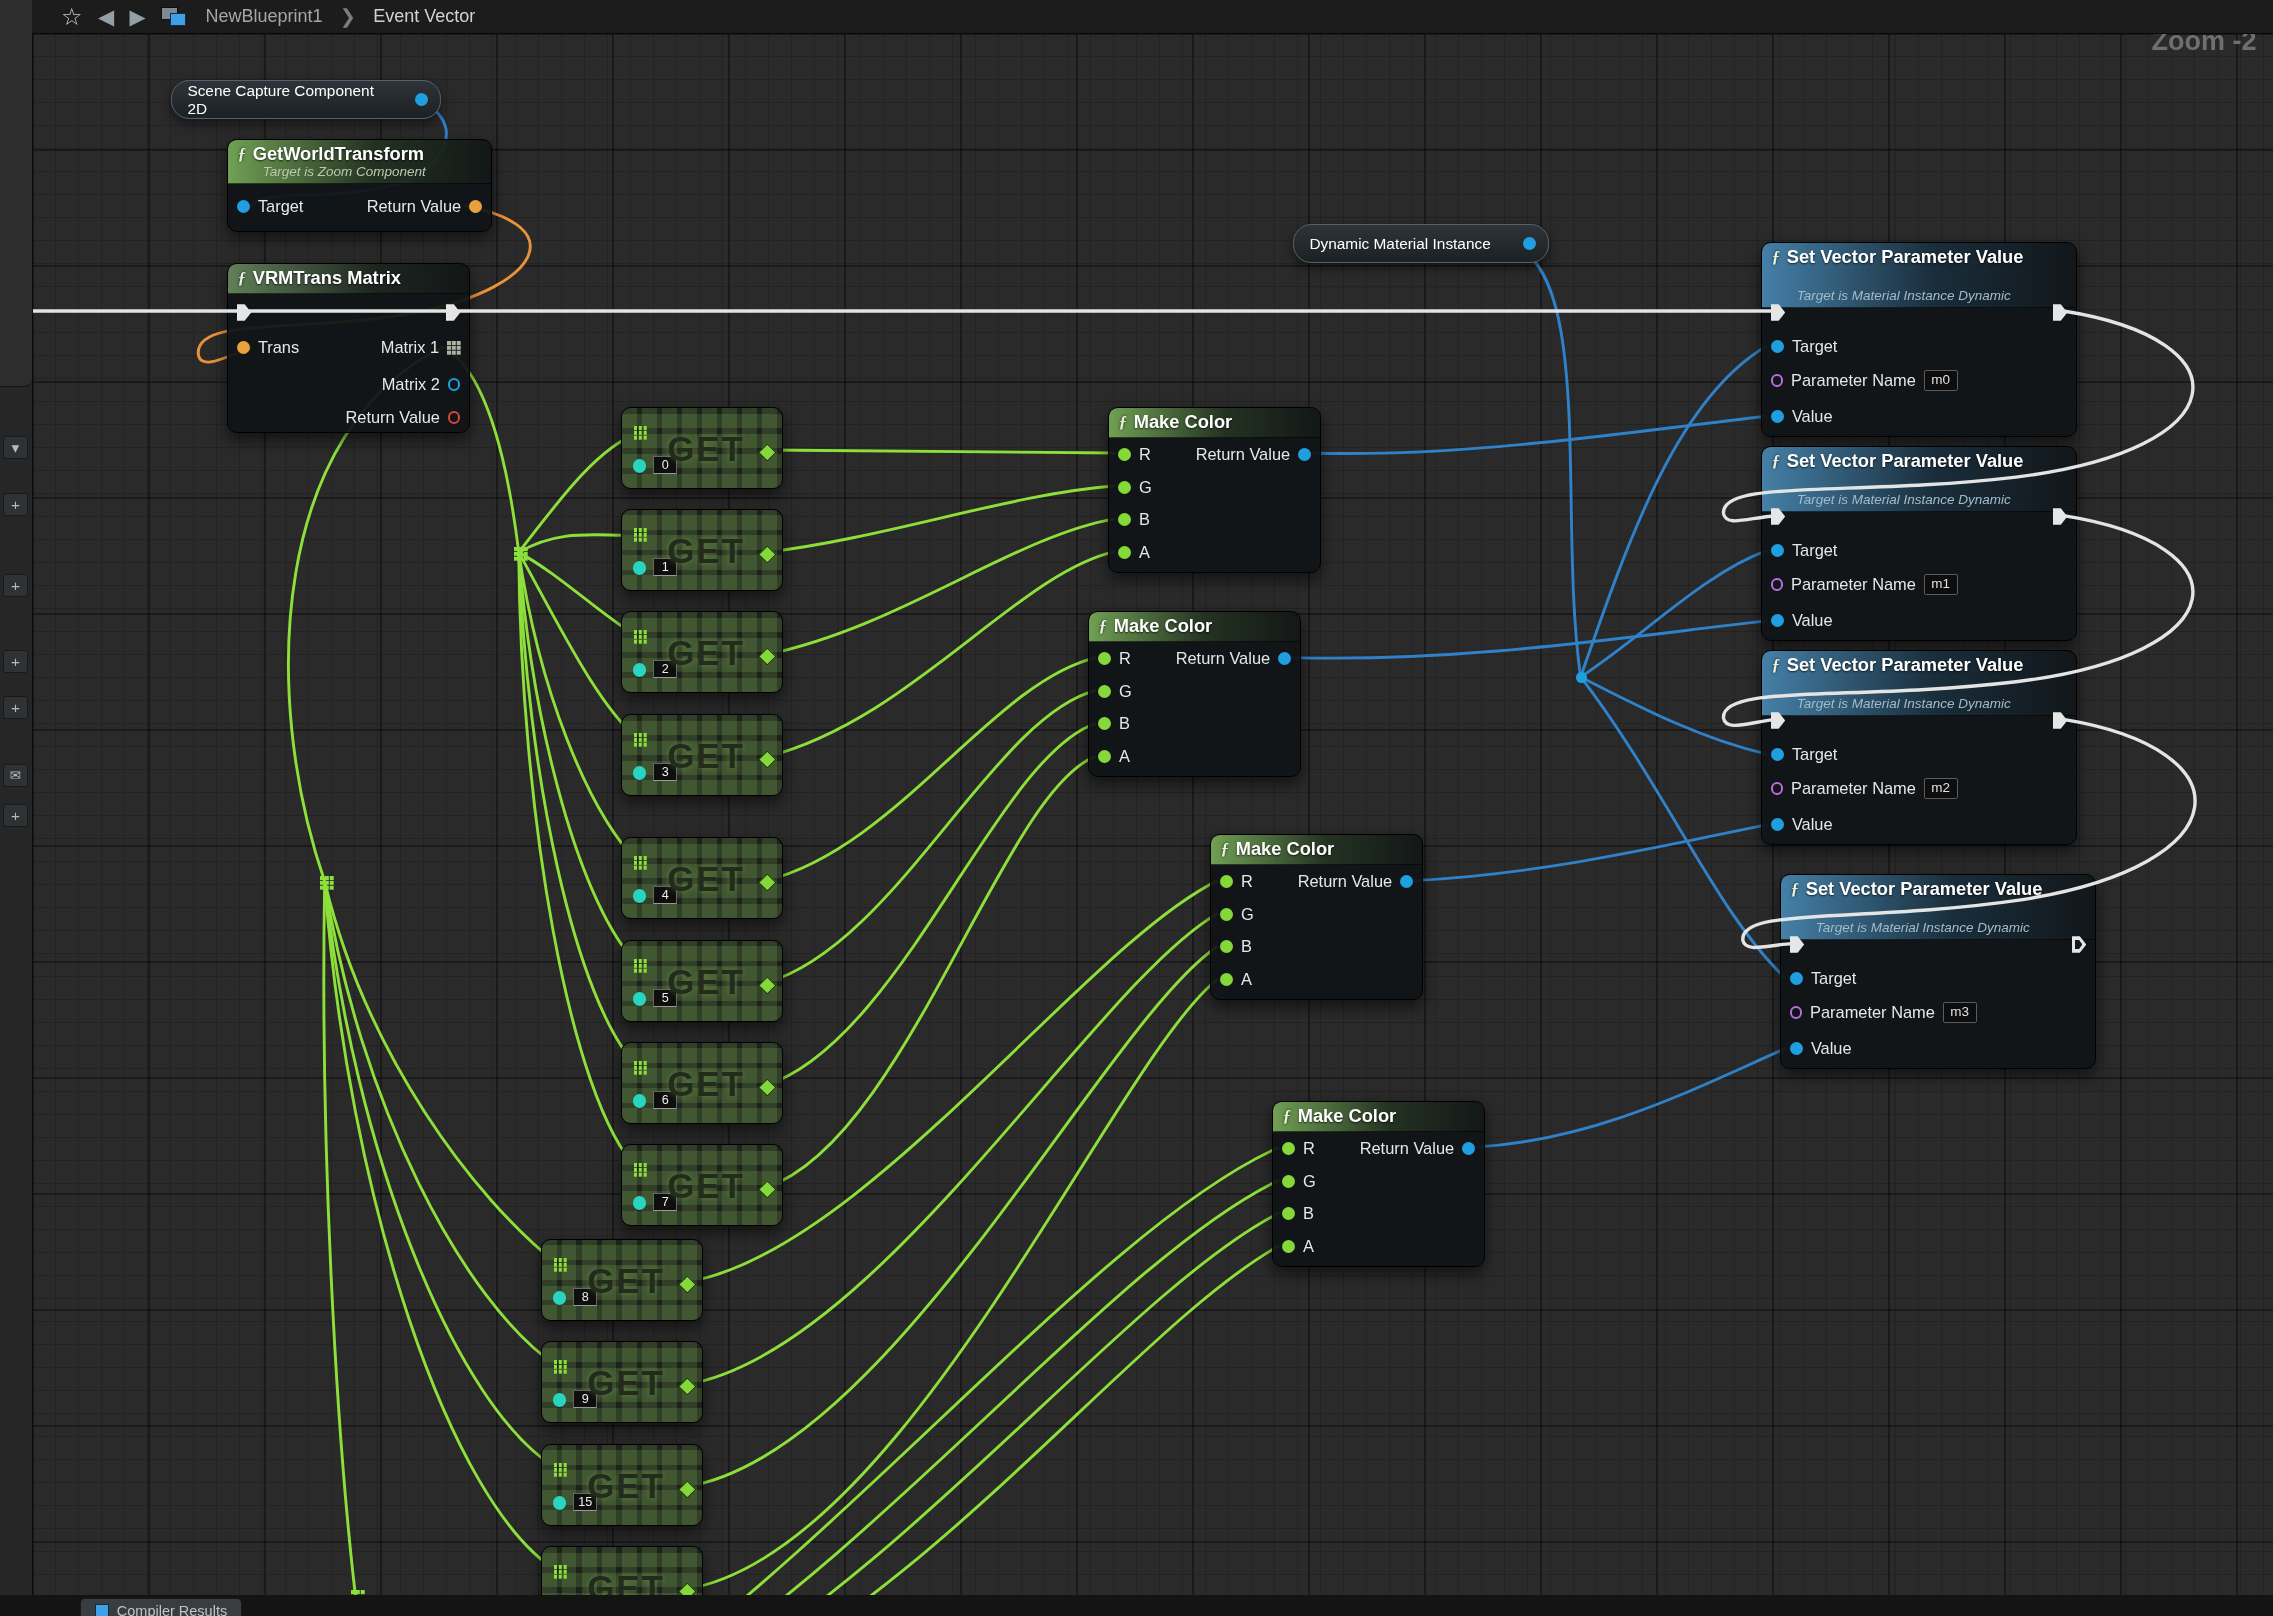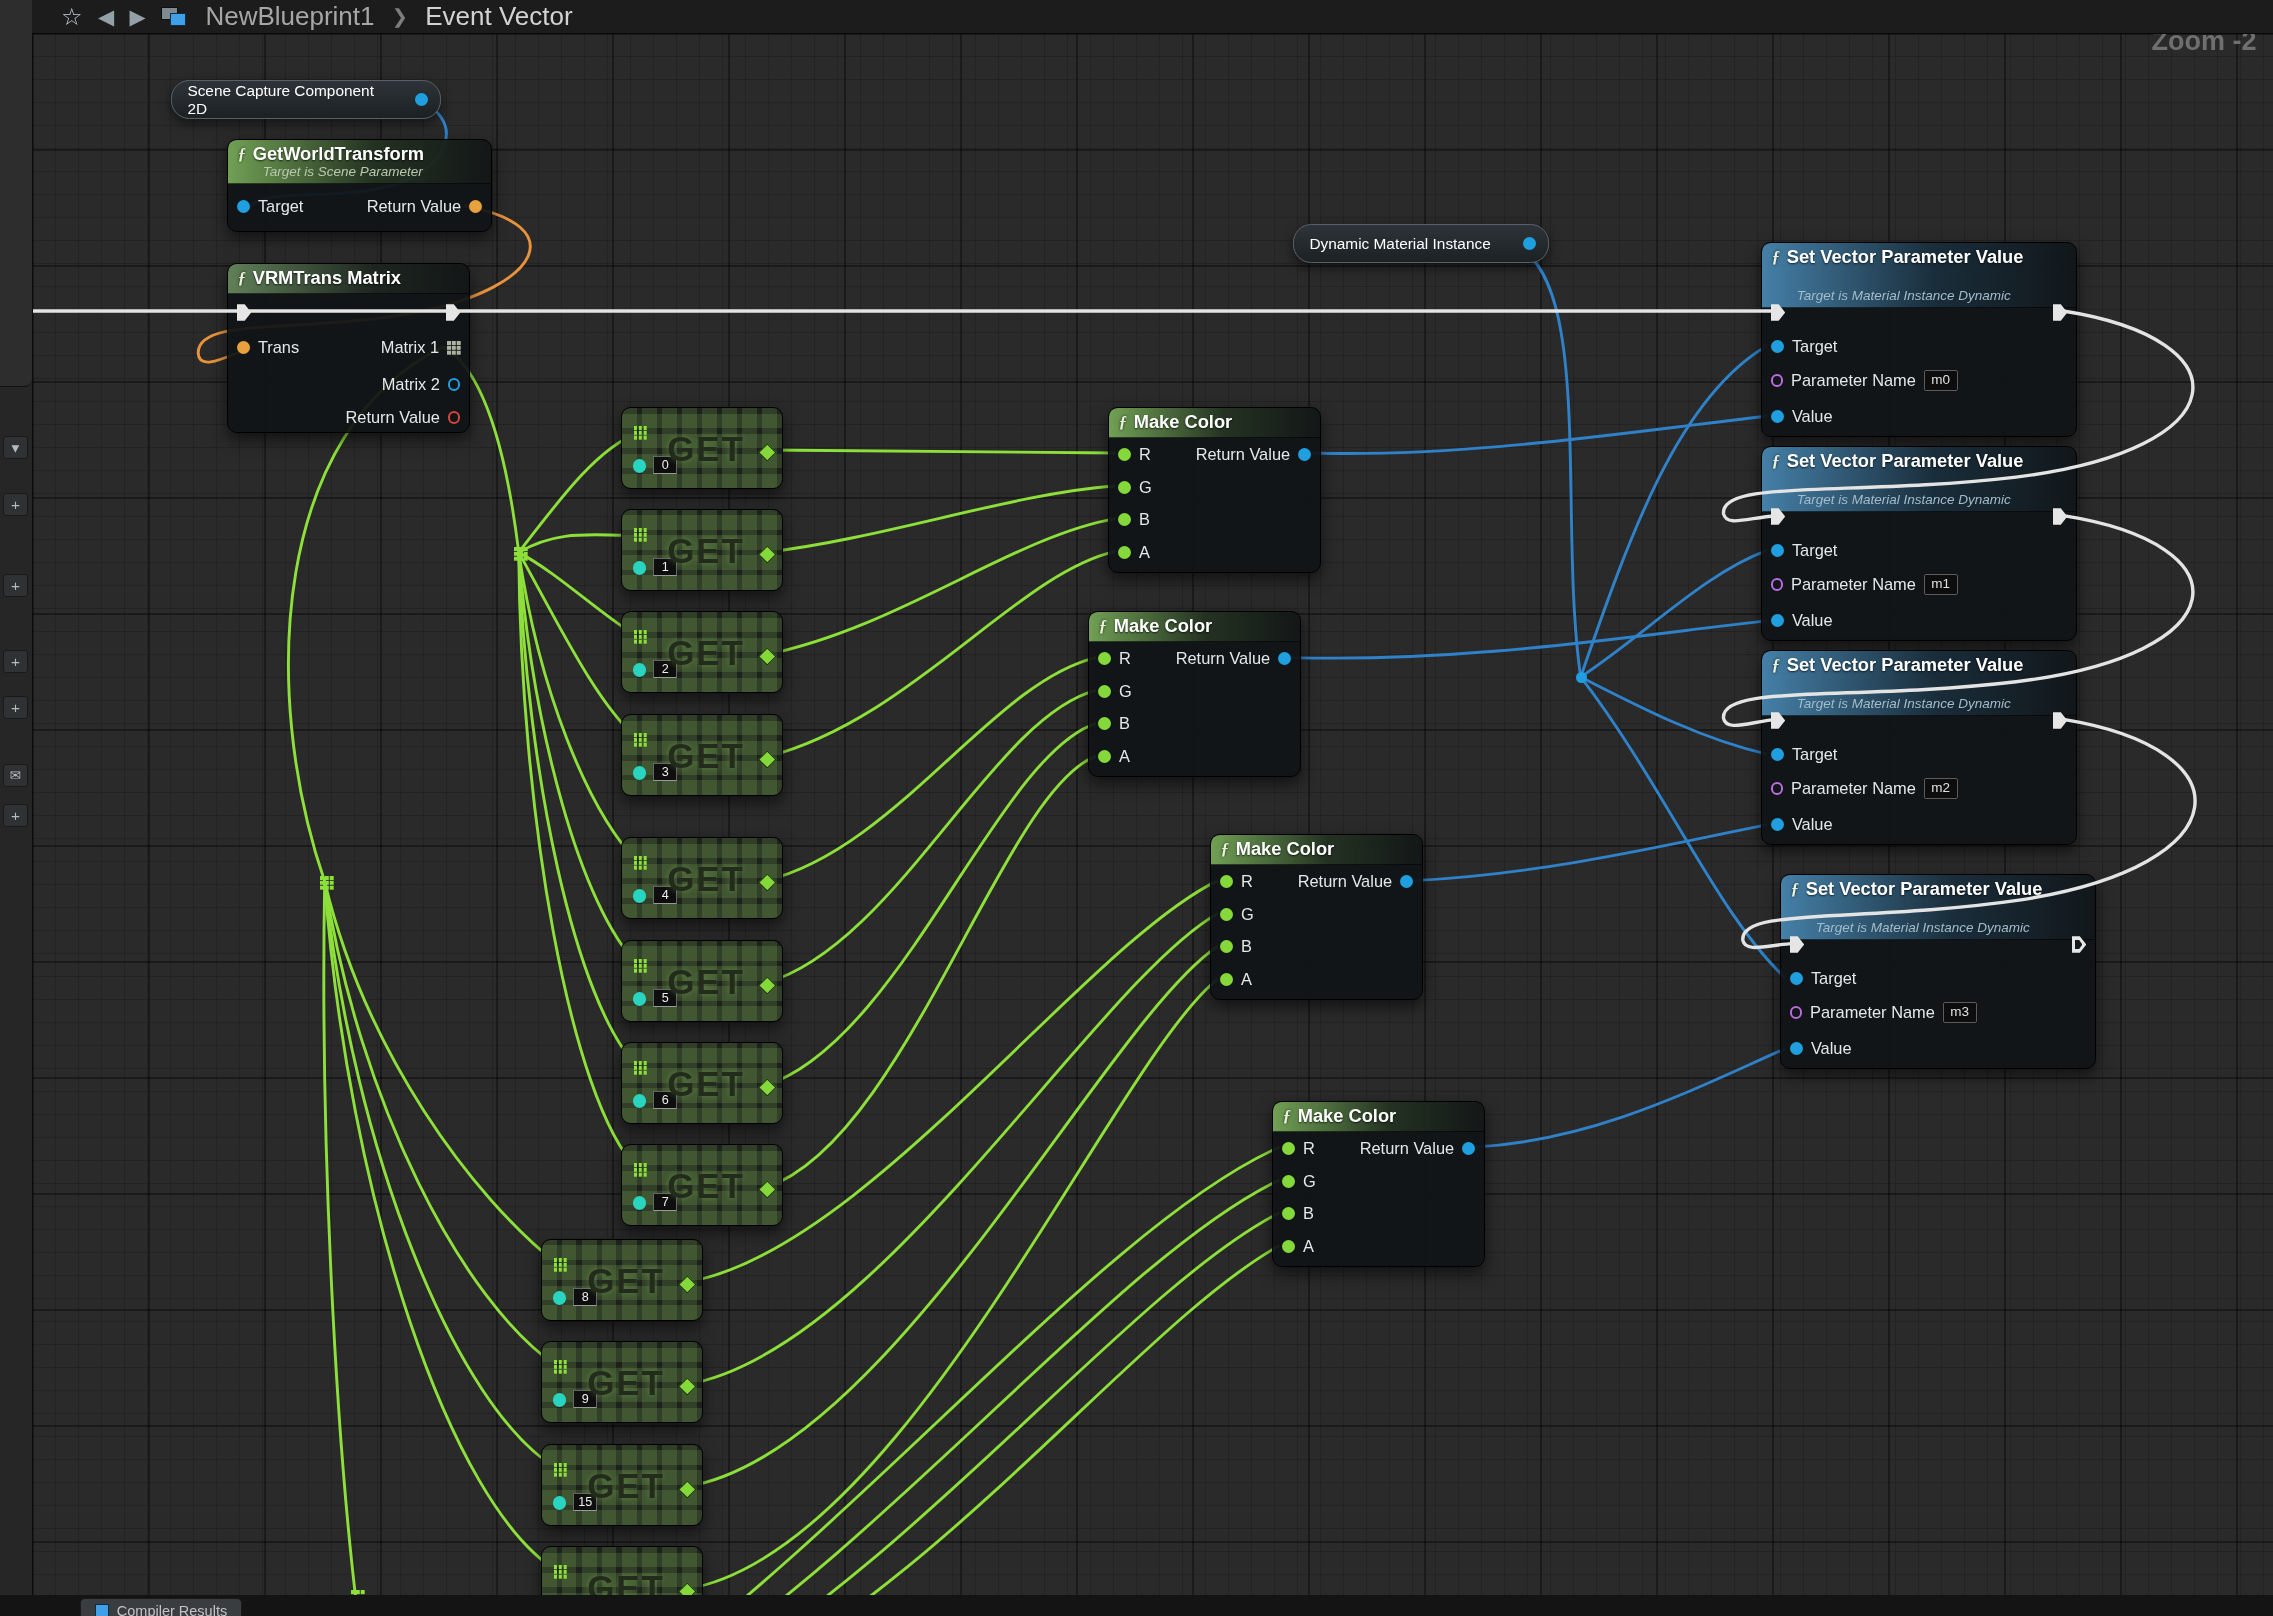--- a/index.html
+++ b/index.html
@@ -8,21 +8,21 @@
 
   
   .topbar{position:absolute;left:32px;top:0;right:0;height:33px;background:#1c1c1c;
           border-bottom:1px solid #090909;display:flex;align-items:center;gap:15.4px;
           padding-left:29px;overflow:hidden;z-index:10;}
   .tb-icon{font-size:24px;color:#c7ced2;line-height:29px;cursor:pointer;}
   .tb-icon.arrow{color:#93a0a8;font-size:21px;}
   .bp-icon{position:relative;width:29px;height:25px;display:inline-block;}
   .bp-icon .sq1{position:absolute;left:0;top:2.9px;width:14.5px;height:11.6px;background:#7e8a92;border:1px solid #0e0e0e;}
   .bp-icon .sq2{position:absolute;left:8.7px;top:8.7px;width:14.5px;height:11.6px;background:#3fa0e8;border:1px solid #0e2d42;}
-  .crumb{font-size:26px;}
+  .crumb{font-size:18px;}
   .crumb.root{color:#a6a6a6;}
   .crumb.sep{color:#7d7d7d;font-size:19.3px;padding:0 1.9px;}
   .crumb.page{color:#d2d2d2;}
 
   
   .leftstrip{position:absolute;left:0;top:0;width:32px;bottom:21px;background:#262626;
              border-right:1px solid #0c0c0c;z-index:9;}
   .ls-top{position:absolute;left:0;top:0;width:100%;height:386px;background:#2d2d2d;
           border-bottom:1px solid #121212;border-radius:0 0 7.7px 0;}
   .ls-btn{position:absolute;left:2.9px;width:25px;height:23px;background:#2f3234;border:1px solid #191919;
@@ -230,21 +230,21 @@
     <span class="spacer" style="flex:1"></span>
     <span class="cpin f-blue"></span>
   </div>
 
   <div class="node n-gwt" style="left:195px;top:106px">
     <div class="nheader hdr-green">
       <div class="t1">
           <span class="fn">ƒ</span>
         <span>GetWorldTransform</span>
         </div>
-      <div class="t2">Target is Scene Parameter</div>
+      <div class="t2">Target is Zoom Component</div>
     </div>
     <div class="prow" style="top:54px">
       <span class="cpin f-blue"></span>
       <span class="lbl">Target</span>
       <span class="spacer"></span>
       <span class="lbl">Return Value</span>
       <span class="cpin f-orange"></span>
     </div>
   </div>
 

